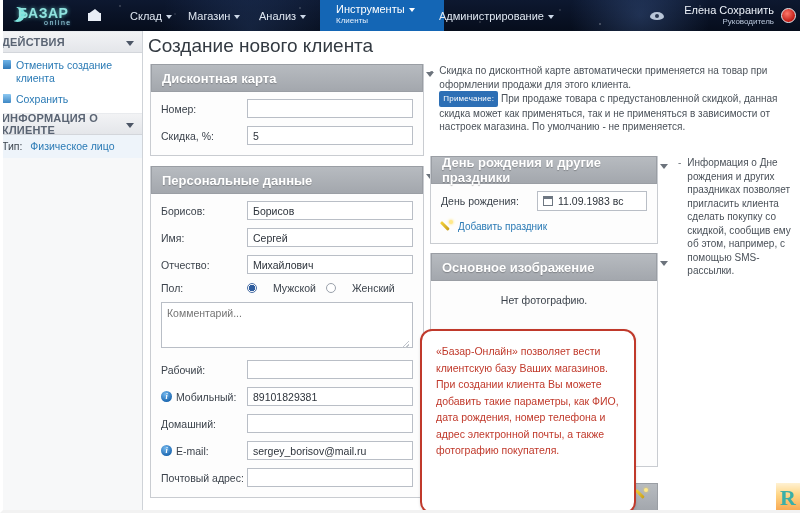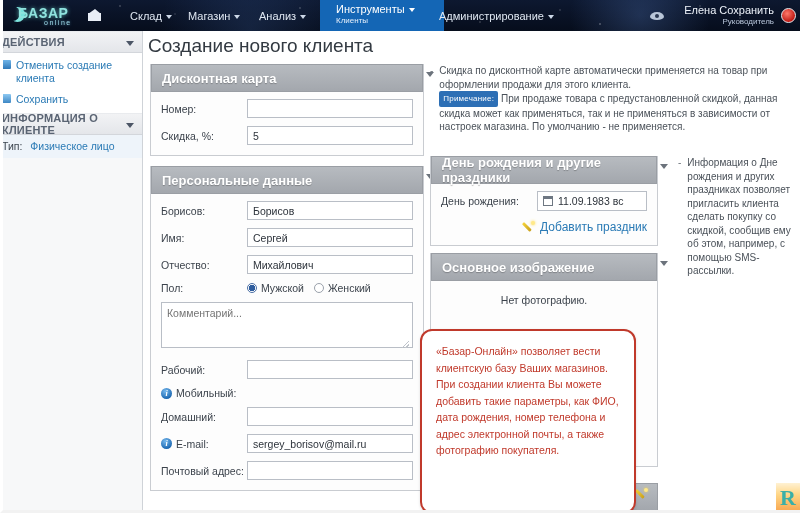--- a/index.html
+++ b/index.html
@@ -156,21 +156,21 @@
     font-family: "Liberation Sans", sans-serif; margin-bottom: 8px; position: relative;
   }
   .ta-wrap { position: relative; }
   .ta-grip {
     position: absolute; right: 4px; bottom: 12px; width: 7px; height: 7px;
     background:
       linear-gradient(135deg, transparent 45%, #bfc4cb 45%, #bfc4cb 55%, transparent 55%),
       linear-gradient(135deg, transparent 70%, #bfc4cb 70%, #bfc4cb 80%, transparent 80%);
   }
   .radios { display: flex; align-items: center; gap: 10px; font-size: 10.5px; color: #3c434c; }
-  .rd { display: flex; align-items: center; gap: 4px; cursor: pointer; justify-content: center; }
+  .rd { display: flex; align-items: center; gap: 16px; cursor: pointer; justify-content: center; }
   .rd i {
     width: 10px; height: 10px; border-radius: 50%; border: 1px solid #9aa1ab; background: #fff; display: block;
   }
   .rd.on i { border-color: #4a6fa5; background: radial-gradient(circle at 50% 50%, #2f5d9e 0 3px, #fff 3.5px); }
 
   
   .hint { display: flex; gap: 6px; font-size: 10px; color: #4a5159; line-height: 13.5px; }
   .hint .dash { color: #6d747c; }
   .note-tag {
     display: inline-block; background: #2d6fb5; color: #fff; font-size: 8px; padding: 1px 4px;
@@ -178,21 +178,21 @@
   }
   .hint-right { position: absolute; left: 248px; top: 0; width: 122px; }
 
   .date-inp {
     flex: 0 0 auto; width: 110px; height: 20px; border: 1px solid #b9bec6; background: #fff;
     font-size: 10.5px; color: #2d333b; display: flex; align-items: center; gap: 5px; padding: 8px 5px;
   }
   .cal-ico {
     flex: 0 0 auto; width: 10px; height: 10px; border: 1px solid #6e7782; border-top-width: 3px; background: #fff;
   }
-  .add-link { display: flex; align-items: center; gap: 5px; font-size: 12px; color: #2a7ab5; cursor: pointer; margin-top: 9px; justify-content: flex-end; }
+  .add-link { display: flex; align-items: center; gap: 5px; font-size: 10px; color: #2a7ab5; cursor: pointer; margin-top: 9px; }
   .wand {
     flex: 0 0 auto; width: 12px; height: 12px; position: relative;
   }
   .wand:before {
     content:""; position: absolute; left: 1px; top: 1px; width: 11px; height: 3px;
     background: linear-gradient(90deg,#f5d33a,#c9a01c); transform: rotate(45deg); transform-origin: 0 0;
     border-radius: 1px;
   }
   .wand:after {
     content:""; position: absolute; right: 0; top: 0; width: 4px; height: 4px; border-radius: 50%;
@@ -362,20 +362,21 @@
             </div>
             <div class="row">
               <span class="lbl">Рабочий:</span>
               <input class="inp" value="" style="">
             </div>
             <div class="row">
               <span class="lbl">
                 <i class="info-ico">i</i>
                 <span>Мобильный:</span>
               </span>
+              <input class="inp" value="89101829381" style="">
             </div>
             <div class="row">
               <span class="lbl">Домашний:</span>
               <input class="inp" value="" style="">
             </div>
             <div class="row">
               <span class="lbl">
                 <i class="info-ico">i</i>
                 <span>E-mail:</span>
               </span>

